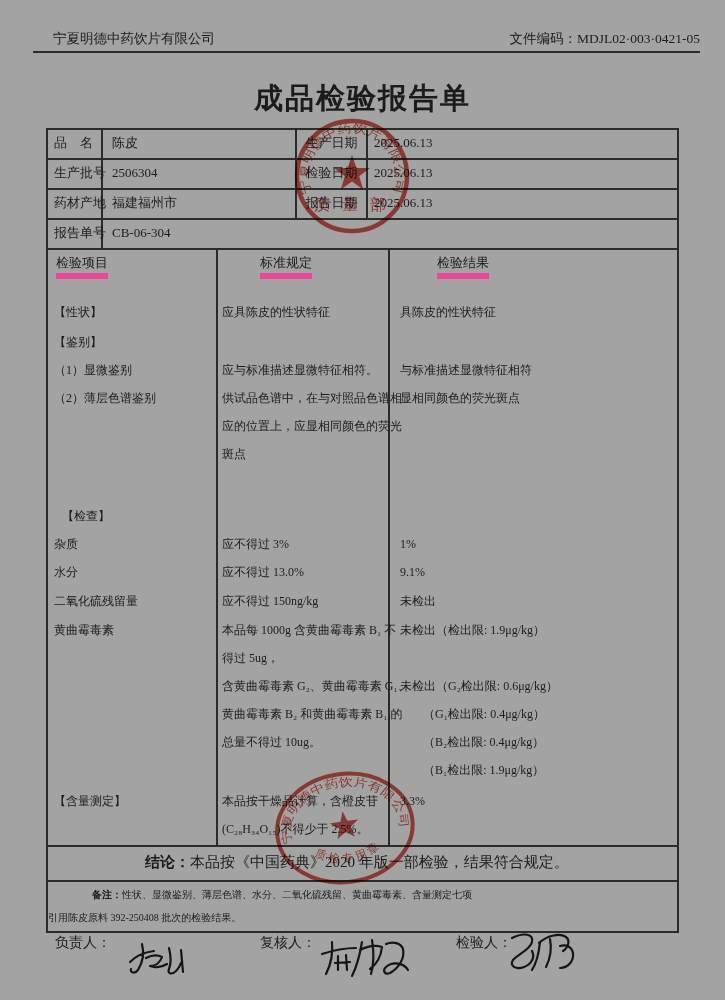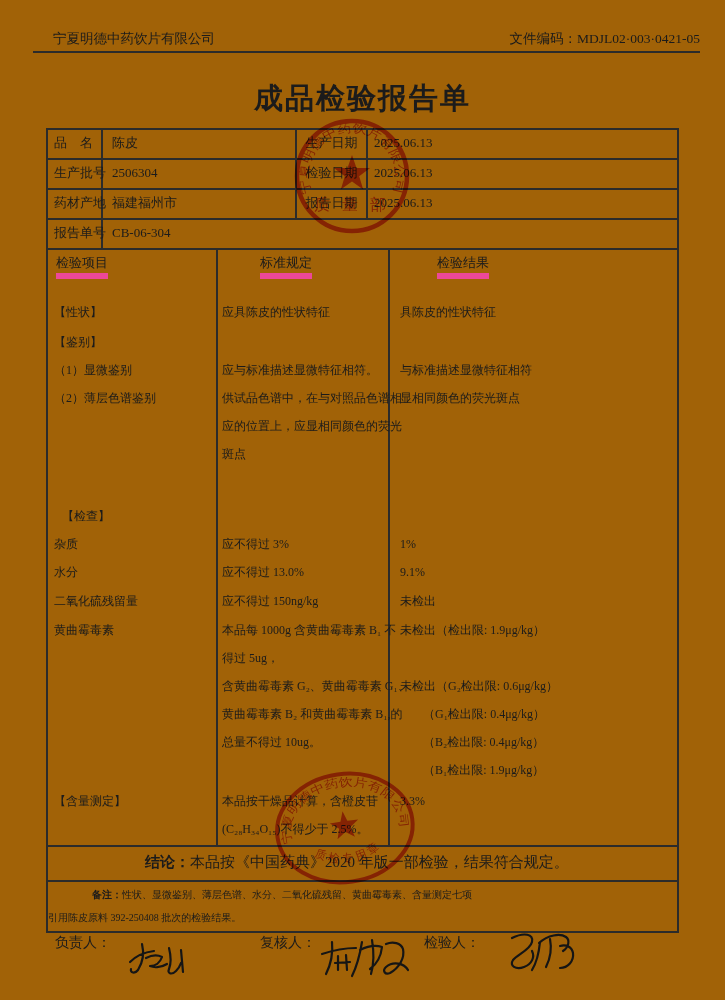--- a/index.html
+++ b/index.html
@@ -1,16 +1,16 @@
 <!DOCTYPE html>
 <html><head>
 <meta charset="utf-8">
 <style>
   html,body{margin:0;padding:0;background:#e8e8e8;}
-  .page{position:relative;width:725px;height:1000px;background:#a16207;overflow:hidden;
+  .page{position:relative;width:725px;height:1000px;background:#a3a3a3;overflow:hidden;
         font-family:"Liberation Serif","DejaVu Serif",serif;color:#1b1b1b;}
   .abs{position:absolute;}
   .line{position:absolute;background:#2b2b2b;}
   .t12{font-size:12px;line-height:16px;white-space:nowrap;}
   .t13{font-size:13.5px;line-height:18px;white-space:nowrap;}
   .t15{font-size:13px;line-height:30px;white-space:nowrap;}
   .title{font-size:29px;font-weight:bold;letter-spacing:2px;text-align:center;width:725px;}
   .colhead{font-size:13px;border-bottom:6px solid #ec4899;padding-bottom:1px;white-space:nowrap;}
   .datecell{width:71px;text-align:center;}
   .note-line{font-size:10px;line-height:20px;white-space:nowrap;}
@@ -119,21 +119,21 @@
     <span class="bold">结论：</span><span>本品按《中国药典》2020 年版一部检验，结果符合规定。</span>
   </div>
 
   <div class="abs note-line" style="left:92px;top:885px;">
     <span class="bold">备注：</span><span>性状、显微鉴别、薄层色谱、水分、二氧化硫残留、黄曲霉毒素、含量测定七项</span>
   </div>
   <div class="abs note-line" style="left:48px;top:908px;">引用陈皮原料 392-250408 批次的检验结果。</div>
 
   <div class="abs sig-label" style="left:55px;top:934px;">负责人：</div>
   <div class="abs sig-label" style="left:260px;top:934px;">复核人：</div>
-  <div class="abs sig-label" style="left:424px;top:934px;text-align:right;">检验人：</div>
+  <div class="abs sig-label" style="left:456px;top:934px;text-align:right;">检验人：</div>
 
   <svg class="sig" style="left:122px;top:936px;" width="70" height="42" viewBox="0 0 70 42">
     <path d="M8,26 C14,20 24,16 32,15 M20,8 C22,16 21,26 16,34 C13,38 8,37 9,33 M24,22 C30,19 36,19 40,21 C38,27 33,30 28,30 C33,32 40,31 45,28 M47,12 C49,20 49,28 47,33 C45,38 50,39 54,35 C56,33 58,30 59,27 M59,14 L61,36"></path>
   </svg>
   <svg class="sig" style="left:316px;top:932px;" width="100" height="50" viewBox="0 0 100 50">
     <path d="M6,22 C18,18 30,16 40,16 M16,10 C17,20 15,32 10,42 M22,24 L22,38 M30,23 L31,38 M19,31 L34,30 M46,10 C44,22 41,34 36,44 M44,18 C52,14 60,13 66,15 C65,24 61,32 54,37 M56,8 C58,20 58,32 55,42 M70,12 C77,9 85,11 87,17 C89,26 83,36 74,41 C69,43 66,39 70,35 C77,29 88,31 92,38"></path>
   </svg>
   <svg class="sig" style="left:504px;top:928px;" width="75" height="48" viewBox="0 0 75 48">
     <path d="M8,10 C20,4 30,6 28,14 C26,22 14,26 9,32 C5,38 12,42 20,39 C28,36 31,29 28,23 M36,14 C35,24 33,34 28,42 M35,15 C44,7 56,5 62,9 C66,12 65,19 59,23 M46,11 C48,21 46,31 42,39 M56,18 C62,16 68,19 69,25 C70,33 64,40 56,40"></path>
   </svg>

